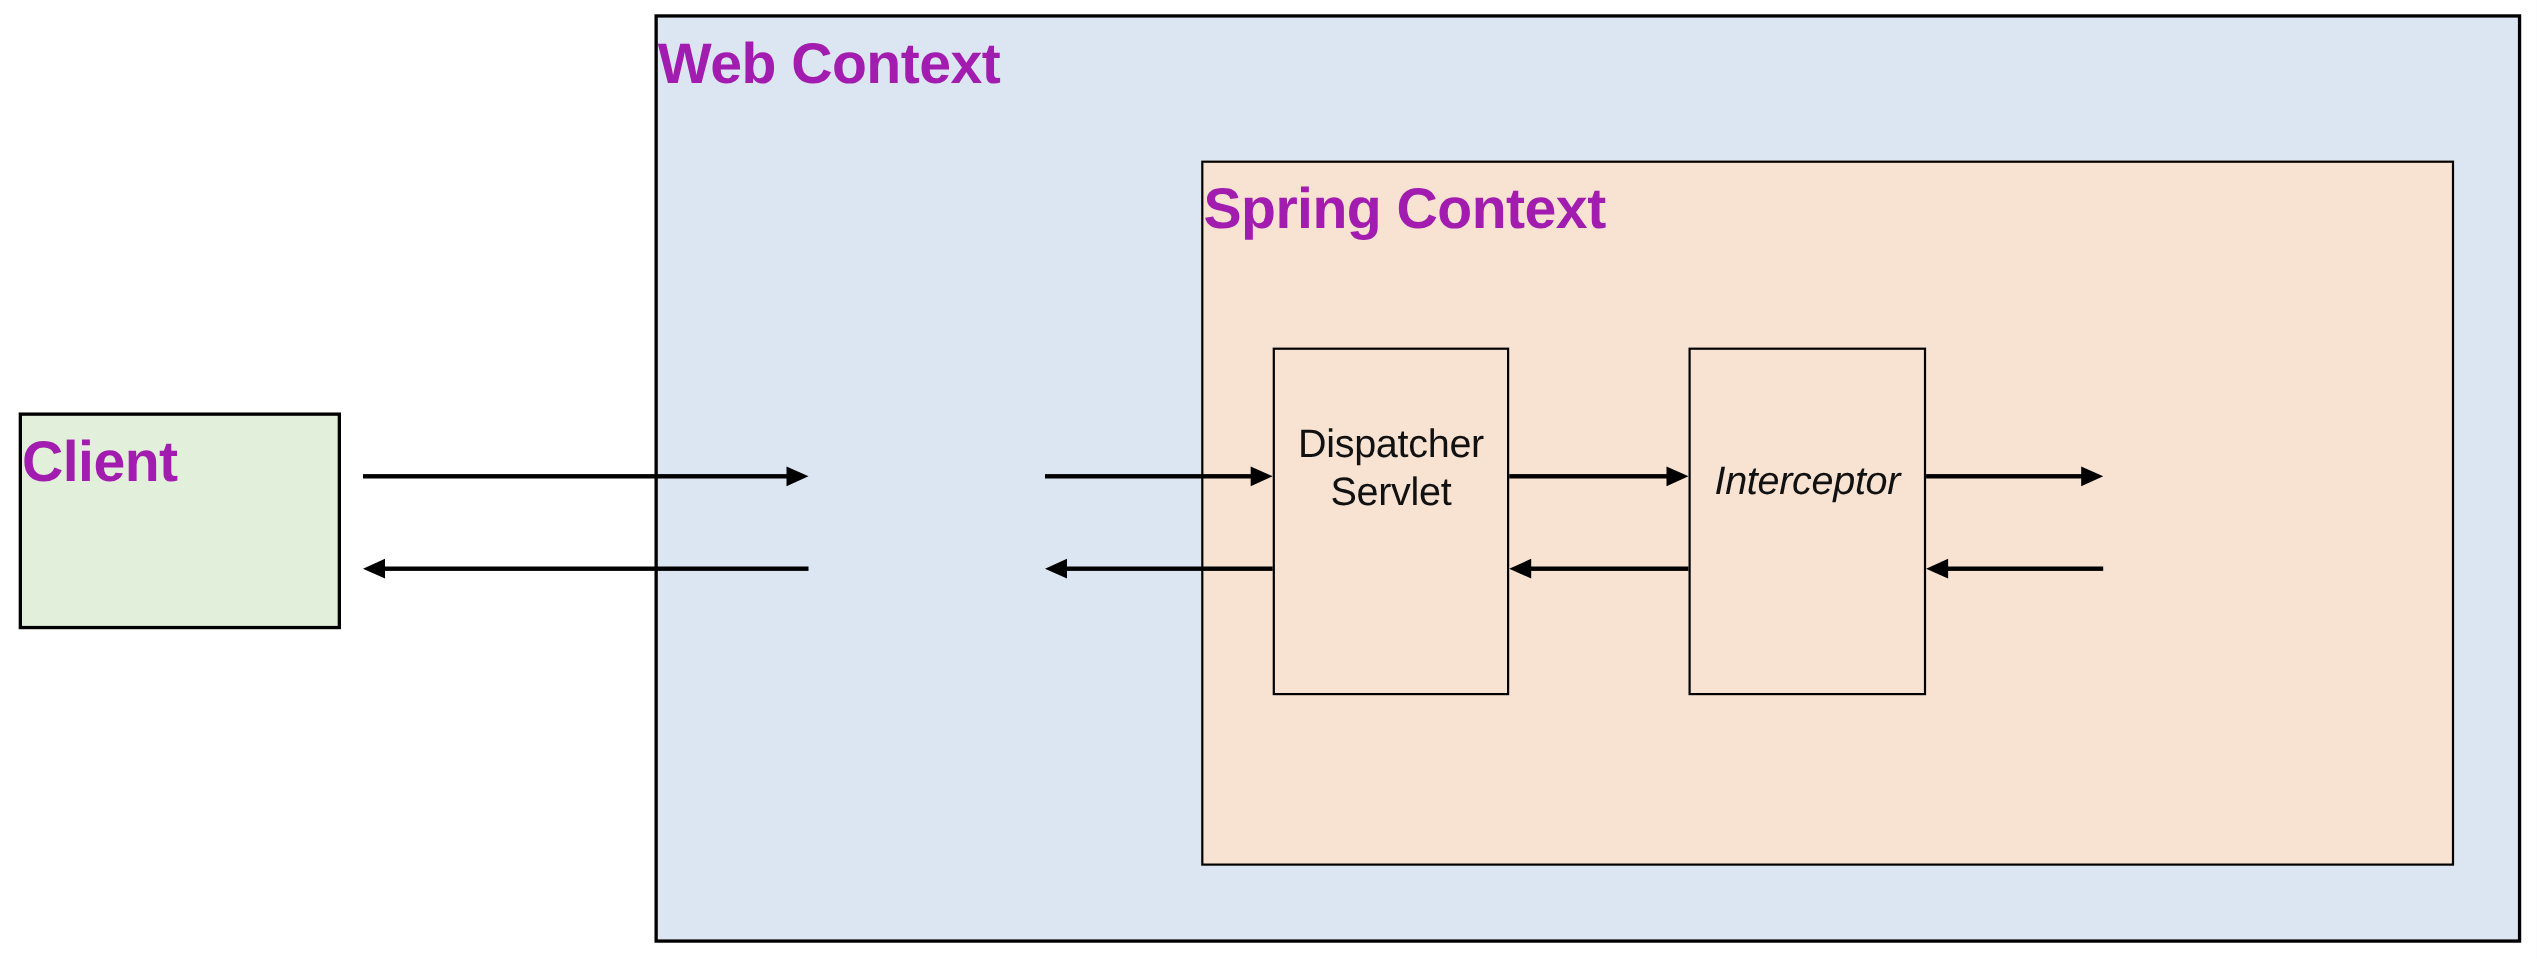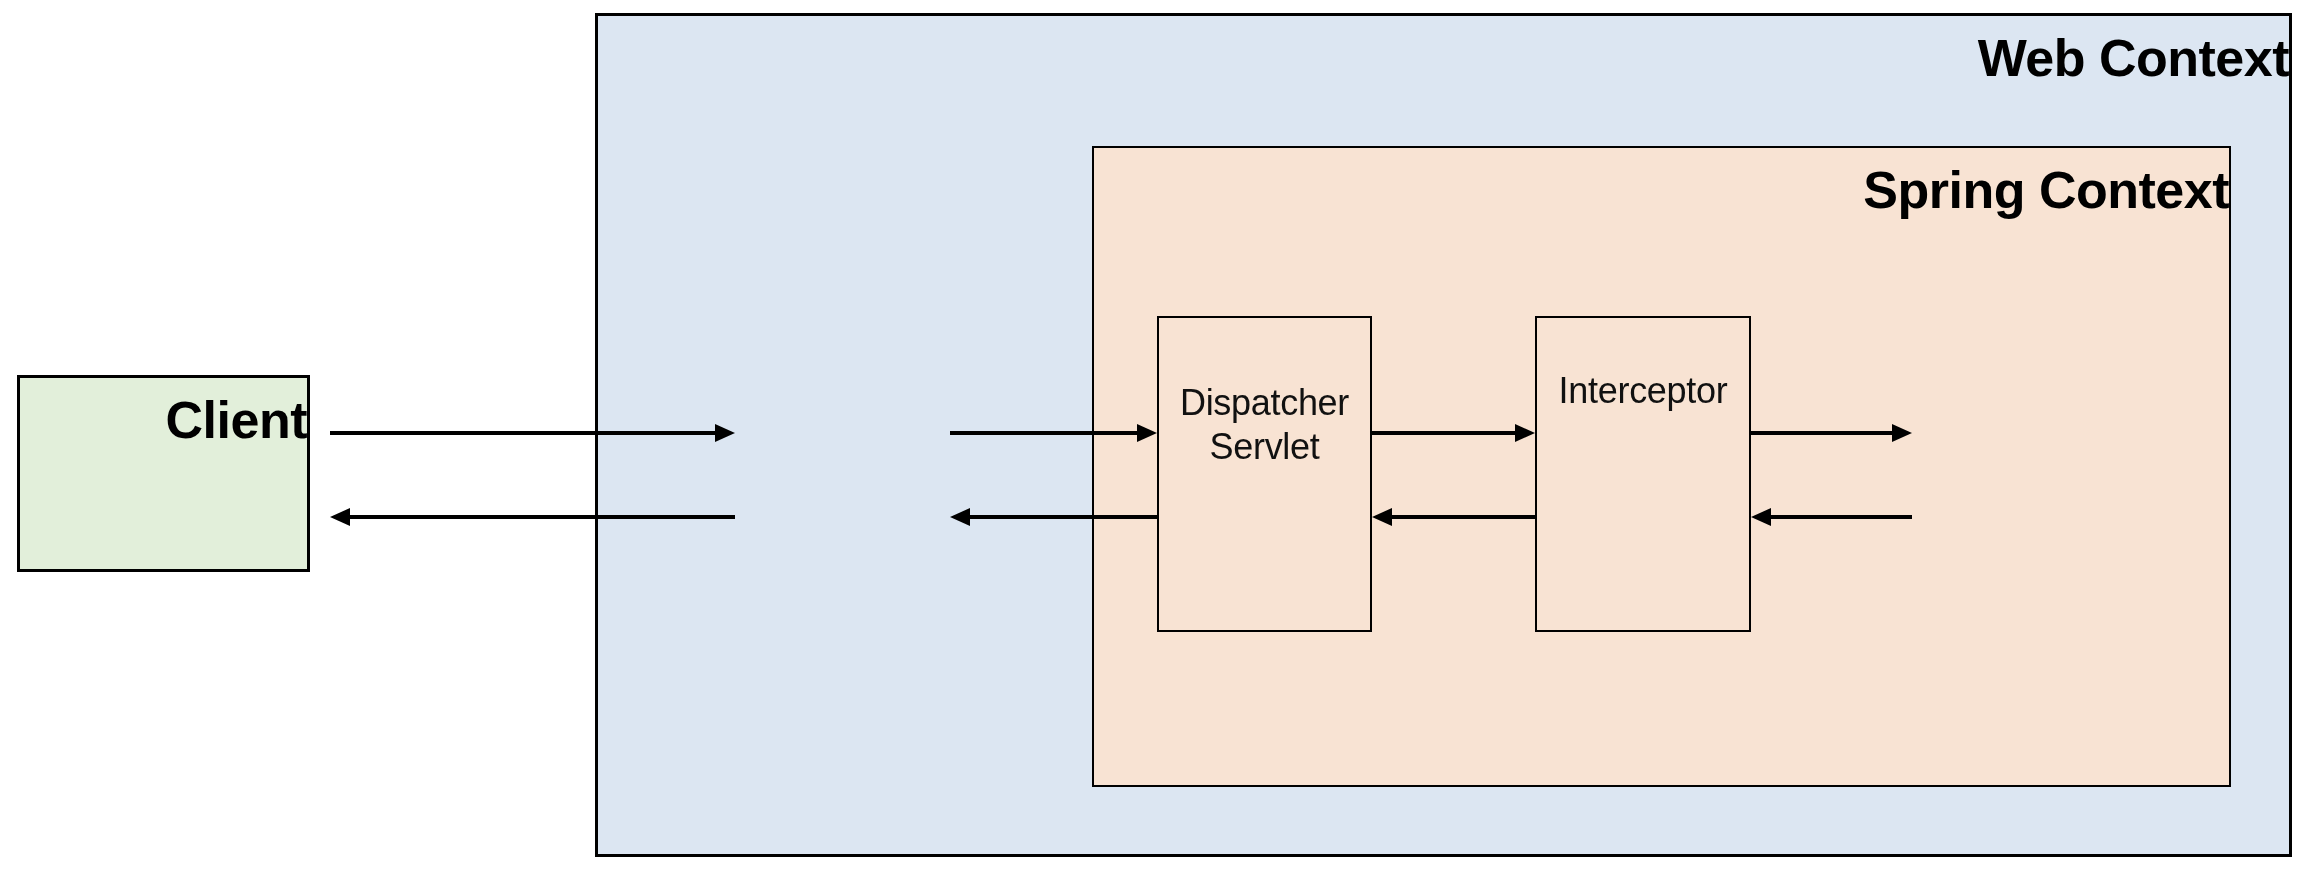--- a/index.html
+++ b/index.html
@@ -20,23 +20,23 @@
     --line: #000000;
   }
   .box {
     position: absolute;
     box-sizing: border-box;
   }
   .container-box .title {
     font-size: 52px;
     font-weight: 700;
     line-height: 54px;
-    text-align: right;
+    text-align: left;
     padding-top: 15px;
-    color: #000000;
+    color: #a21caf;
     letter-spacing: -0.5px;
   }
   #web-context {
     left: 595px; top: 13px;
     width: 1697px; height: 844px;
     background: var(--web-fill);
     border: 3px solid var(--line);
     z-index: 1;
   }
   #spring-context {
@@ -81,21 +81,21 @@
     font-size: 36px;
     font-weight: 400;
     line-height: 44px;
     text-align: center;
     color: #111111;
     padding: 0 4px;
     letter-spacing: -0.3px;
   }
   .label-top    { padding-top: 14px; }   
   .label-mid2   { padding-top: 63px; }   
-  .label-mid1   { padding-top: 51px; }  
+  .label-mid1   { padding-top: 97px; font-style: italic; }  
 
   
   .arrow {
     position: absolute;
     height: 20px;
     z-index: 5;
   }
   .arrow .shaft {
     position: absolute;
     top: 8px;

